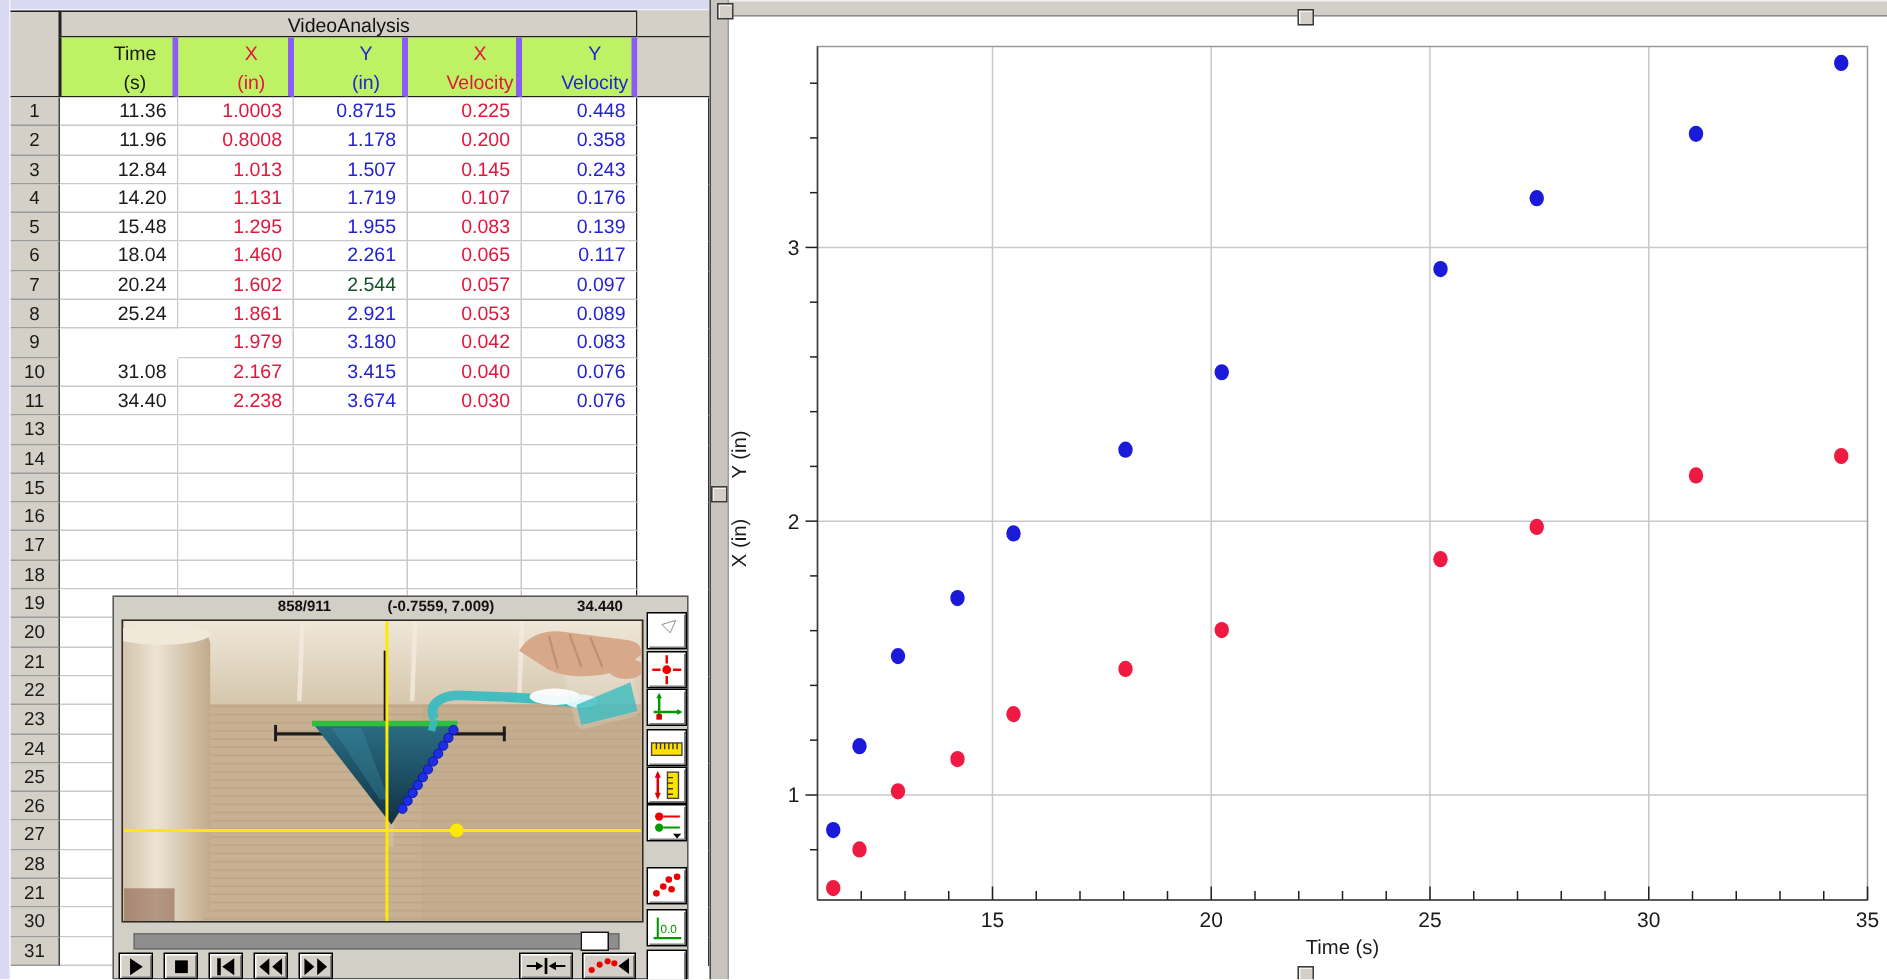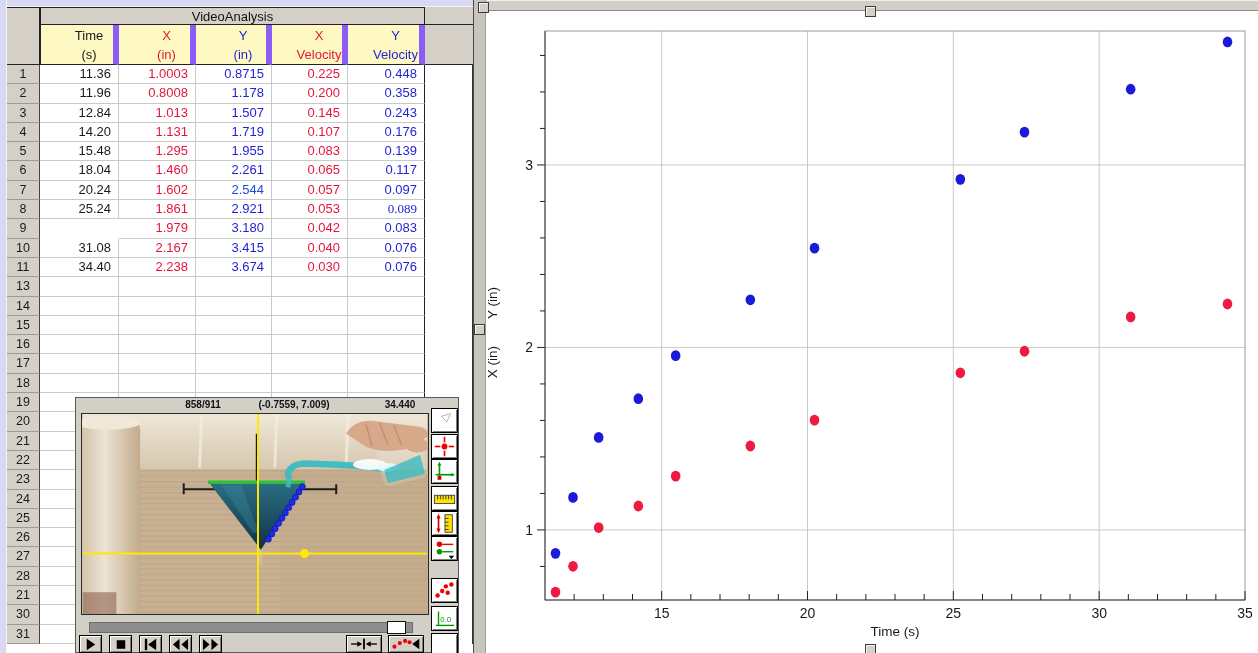--- a/index.html
+++ b/index.html
@@ -10,21 +10,21 @@
 
   
   .strip { background:#d9d9f4; }
   #strip-top { left:0; top:0; width:473px; height:7px; border-bottom:1px solid #f2f2fb; }
   #strip-left { left:0; top:0; width:7px; height:653px; border-right:1px solid #f2f2fb; }
   #corner-cell { left:7px; top:7px; width:33px; height:58px; background:#d4d0c8;
                  border-top:1px solid #222; border-right:1px solid #222; border-bottom:1px solid #222; }
   #tbl-title { left:40px; top:7px; width:385px; height:18px; background:#d4d0c8;
                border:1px solid #222; text-align:center; font-size:13px; line-height:17px; color:#111; }
   #colheads { left:40px; top:25px; width:385px; height:40px; display:flex; }
-  .colhead { background:#fef9c3; border-right:6px solid #8b5cf6; border-bottom:1px solid #222;
+  .colhead { background:#bef264; border-right:4px solid #8b5cf6; border-bottom:1px solid #222;
              text-align:center; font-size:13px; line-height:19px; padding-top:1px;padding-left:24px; }
   .colhead:first-child { border-left:1px solid #222; }
   #extra-head-a { left:425px; top:7px; width:48px; height:18px; background:#d4d0c8; border-bottom:1px solid #222; border-top:1px solid #d4d0c8;}
   #extra-head-b { left:425px; top:25px; width:48px; height:40px; background:#d4d0c8; border-bottom:1px solid #222; }
   #rows { left:7px; top:65px; width:466px; height:588px; overflow:hidden; background:#fff; }
   .t-row { display:flex; height:19.3px; }
   .numcell { width:33px; background:#d4d0c8; border-right:1px solid #444; border-bottom:1px solid #9a9a9a;
              text-align:center; font-size:12.5px; line-height:18px; color:#1a1a1a; flex:none; }
   .dcell { border-right:1px solid #c9c9c9; border-bottom:1px solid #c9c9c9; font-size:13px;
            line-height:18px; text-align:right; padding-right:7px; flex:none; background:#fff; }
@@ -149,32 +149,32 @@
         <div class="dcell" style="width: 77px; color: rgb(227, 23, 60);">1.460</div>
         <div class="dcell" style="width: 76px; color: rgb(35, 35, 214);">2.261</div>
         <div class="dcell" style="width: 76px; color: rgb(227, 23, 60);">0.065</div>
         <div class="dcell last" style="width: 77px; color: rgb(35, 35, 214);">0.117</div>
         <div class="xcell"></div>
       </div>
       <div class="t-row">
         <div class="numcell">7</div>
         <div class="dcell" style="width: 79px; color: rgb(26, 26, 26);">20.24</div>
         <div class="dcell" style="width: 77px; color: rgb(227, 23, 60);">1.602</div>
-        <div class="dcell" style="width: 76px; color: #1d4ed8;">2.544</div>
+        <div class="dcell" style="width: 76px; color: #14532d;">2.544</div>
         <div class="dcell" style="width: 76px; color: rgb(227, 23, 60);">0.057</div>
         <div class="dcell last" style="width: 77px; color: rgb(35, 35, 214);">0.097</div>
         <div class="xcell"></div>
       </div>
       <div class="t-row">
         <div class="numcell">8</div>
         <div class="dcell" style="width: 79px; color: rgb(26, 26, 26);">25.24</div>
         <div class="dcell" style="width: 77px; color: rgb(227, 23, 60);">1.861</div>
         <div class="dcell" style="width: 76px; color: rgb(35, 35, 214);">2.921</div>
         <div class="dcell" style="width: 76px; color: rgb(227, 23, 60);">0.053</div>
-        <div class="dcell last" style="width: 77px; color: rgb(35, 35, 214); font-family: Liberation Serif, serif;">0.089</div>
+        <div class="dcell last" style="width: 77px; color: rgb(35, 35, 214);">0.089</div>
         <div class="xcell"></div>
       </div>
       <div class="t-row">
         <div class="numcell">9</div>
         <div class="dcell" style="width: 79px; color: rgb(26, 26, 26); margin-top: 36px;">27.44</div>
         <div class="dcell" style="width: 77px; color: rgb(227, 23, 60);">1.979</div>
         <div class="dcell" style="width: 76px; color: rgb(35, 35, 214);">3.180</div>
         <div class="dcell" style="width: 76px; color: rgb(227, 23, 60);">0.042</div>
         <div class="dcell last" style="width: 77px; color: rgb(35, 35, 214);">0.083</div>
         <div class="xcell"></div>

